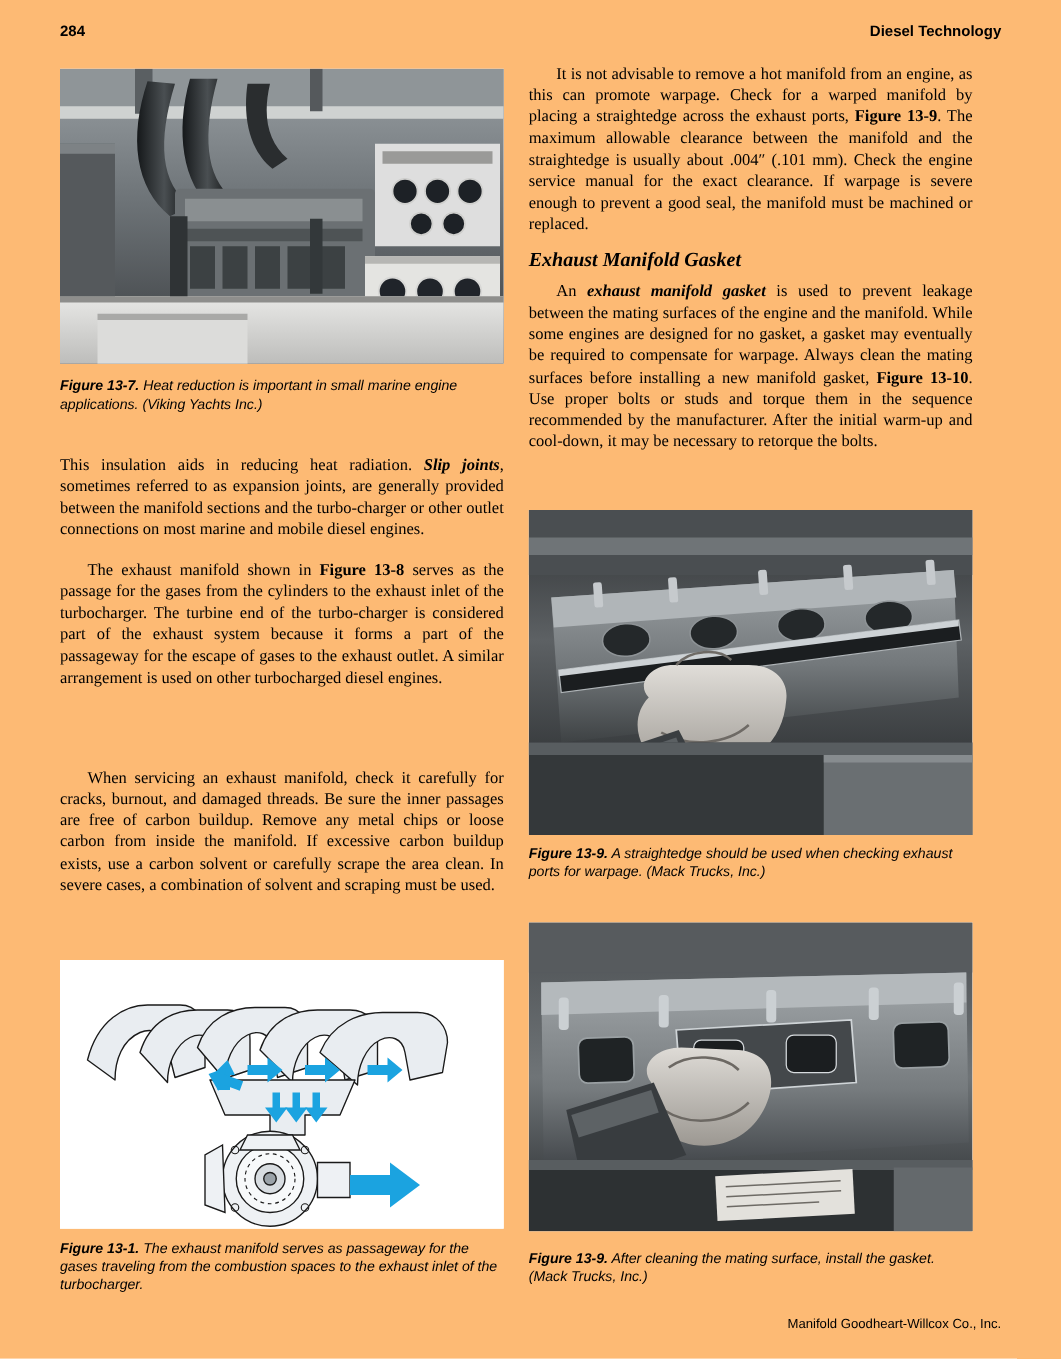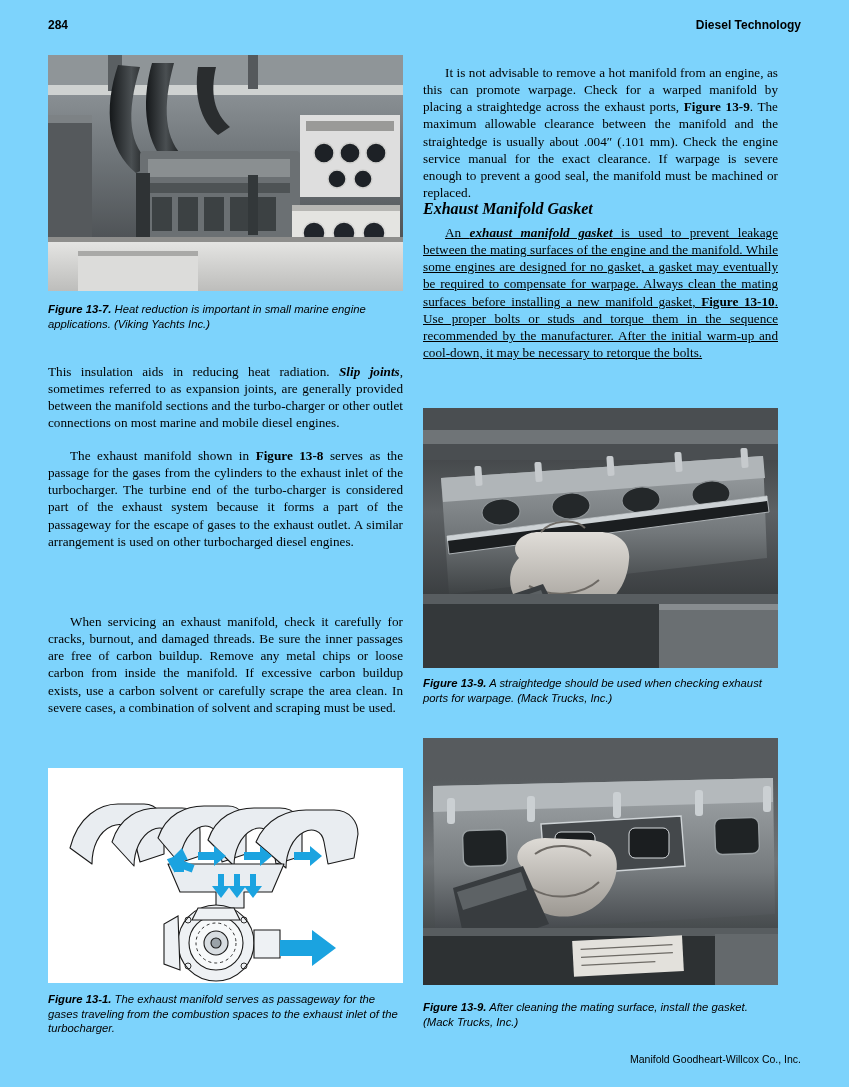--- a/index.html
+++ b/index.html
@@ -4,21 +4,21 @@
 <style>
   html, body {
     margin: 0;
     padding: 0;
     background: #ffffff;
   }
   .page {
     position: relative;
     width: 849px;
     height: 1087px;
-    background: #7dd3fc;
+    background: #fdba74;
     font-family: "Liberation Serif", serif;
     color: #000000;
     overflow: hidden;
   }
 
   
   .header {
     position: absolute;
     top: 18px;
     left: 48px;
@@ -111,23 +111,23 @@
     color: #000;
   }
 
   
   #lt1 { position: absolute; left: 48px; top: 363px; width: 355px; }
   #lt2 { position: absolute; left: 48px; top: 447px; width: 355px; }
   #lhead1 { position: absolute; left: 48px; top: 589px; width: 355px; }
   #lt3 { position: absolute; left: 48px; top: 613px; width: 355px; }
 
   
-  #rt1 { position: absolute; left: 423px; top: 64px; width: 355px; }
+  #rt1 { position: absolute; left: 423px; top: 50px; width: 355px; }
   #rhead1 { position: absolute; left: 423px; top: 200px; width: 355px; }
-  #rt2 { position: absolute; left: 423px; top: 224px; width: 355px; text-decoration: underline; }
+  #rt2 { position: absolute; left: 423px; top: 224px; width: 355px; }
 </style>
 </head>
 <body>
 
 <div class="page">
 
   <div class="header">
     <span class="page-number">284</span>
     <span class="running-head">Diesel Technology</span>
   </div>

